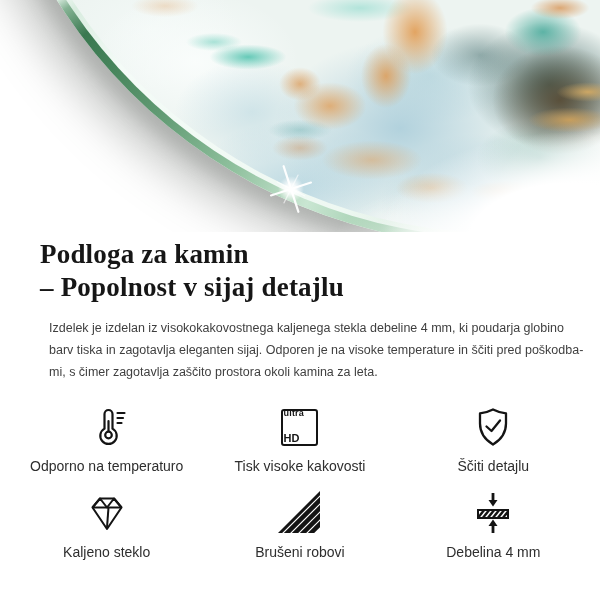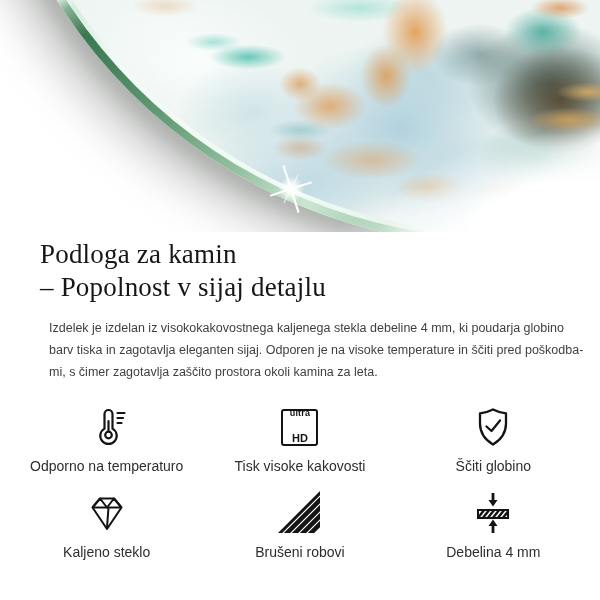--- a/index.html
+++ b/index.html
@@ -64,31 +64,31 @@
       radial-gradient(140px 95px at 195px 62px, rgba(250,253,252,0.95),rgba(250,253,252,0) 75%),
       radial-gradient(120px 80px at 150px 30px, rgba(243,249,247,0.9), rgba(243,249,247,0) 75%);}
   .fade{position:absolute;inset:0;pointer-events:none;background:
       radial-gradient(270px 150px at 572px 240px,#fff 0%,#fff 38%,rgba(255,255,255,0) 72%),
       radial-gradient(190px 100px at 455px 248px,rgba(255,255,255,0.95) 0%,rgba(255,255,255,0) 65%),
       radial-gradient(160px 120px at 605px 200px,rgba(255,255,255,0.8) 0%,rgba(255,255,255,0) 70%);}
   .sparkle{position:absolute;left:263px;top:161px;width:56px;height:56px;transform:rotate(-18deg);}
 
   
   .title{margin:6px 40px 0 40px;font-family:"Liberation Serif","DejaVu Serif",serif;
-         font-weight:400;font-size:27px;line-height:33px;color:#161616;letter-spacing:0.2px;}
+         font-weight:700;font-size:27px;line-height:33px;color:#161616;letter-spacing:0.2px;}
   .desc{margin:13px 20px 0 49px;font-size:12.5px;line-height:22px;color:#3f3f3f;}
   .desc div{white-space:nowrap;}
 
   
   .grid{margin-top:21px;padding:0 10px;display:grid;grid-template-columns:repeat(3,1fr);row-gap:17px;}
   .cell{display:flex;flex-direction:column;align-items:center;}
   .icon-box{height:46px;display:flex;align-items:center;justify-content:center;}
   .cell .label{margin-top:9px;font-size:14px;line-height:14px;color:#2e2e2e;white-space:nowrap;}
   .uhd{width:33px;height:33px;border:2.5px solid #141414;border-radius:3px;display:flex;
-       flex-direction:column;align-items:center;justify-content:center;color:#141414;}
+       flex-direction:column;justify-content:center;color:#141414;}
   .uhd .t1{font-size:9px;font-weight:700;line-height:9px;letter-spacing:0.2px;}
   .uhd .t2{font-size:11px;font-weight:700;line-height:15px;margin-top:13px;}
   svg.ic{display:block;}
 </style>
 </head>
 <body>
 
 <div class="page">
 
   <div class="hero">
@@ -153,21 +153,21 @@
       <span class="label">Tisk visoke kakovosti</span>
     </div>
 
     <div class="cell">
       <div class="icon-box">
         <svg class="ic" viewBox="0 0 44 44" width="44" height="44" fill="none" stroke="#141414" stroke-width="2.3" stroke-linecap="round" stroke-linejoin="round">
           <path d="M22 4.5 C26.5 6.8 31 8 35 8.4 L35 18.5 C35 28.5 29.5 35 22 39.5 C14.5 35 9 28.5 9 18.5 L9 8.4 C13 8 17.5 6.8 22 4.5 Z"></path>
           <polyline points="15.5,21.5 20.5,26 29,15.5"></polyline>
         </svg>
       </div>
-      <span class="label">Ščiti globino</span>
+      <span class="label">Ščiti detajlu</span>
     </div>
 
     <div class="cell">
       <div class="icon-box">
         <svg class="ic" viewBox="0 0 44 44" width="44" height="44" fill="none" stroke="#141414" stroke-width="2" stroke-linejoin="round">
           <path d="M7.5 16.5 L15 7.5 L29 7.5 L36.5 16.5 L22 38 Z"></path>
           <path d="M7.5 16.5 L36.5 16.5"></path>
           <path d="M7.5 16.5 L15 7.5 L22 16.5 L29 7.5 L36.5 16.5"></path>
           <path d="M23.5 16.5 L22 36.5"></path>
         </svg>

